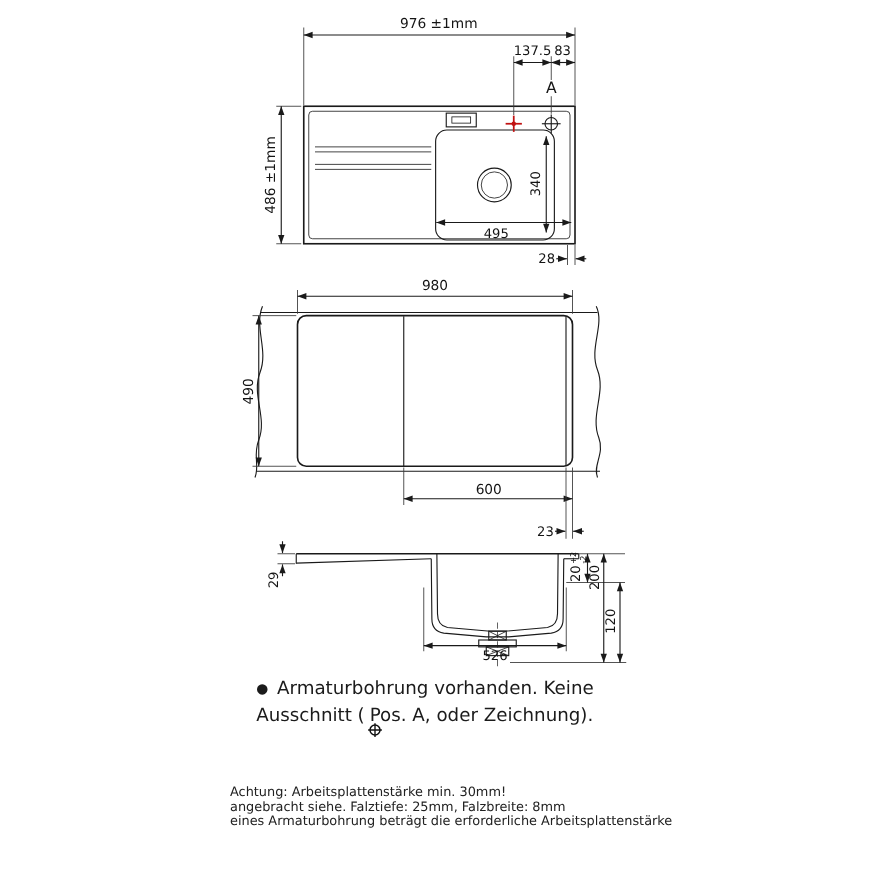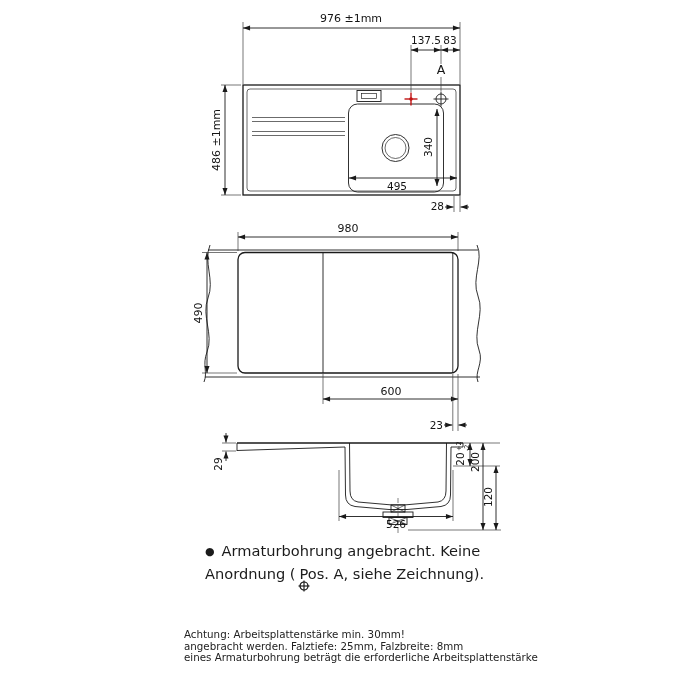--- a/index.html
+++ b/index.html
@@ -210,30 +210,30 @@
       <line class="ext" x1="453" y1="470" x2="453" y2="521"></line>
       <line class="dim" x1="339" y1="516.5" x2="453" y2="516.5" marker-start="url(#ar)" marker-end="url(#ar)"></line>
       <text class="dt" x="396" y="528" text-anchor="middle">526</text>
     </g>
   </g>
 </svg>
 
 <div class="main-note">
   <div class="mn-row">
     <span class="bullet">●</span>
-    <span>Armaturbohrung angebracht. Keine</span>
+    <span>Armaturbohrung vorhanden. Keine</span>
   </div>
   <div>
-    <span>Anordnung (</span><span class="pos-ic"><svg width="12" height="12" viewBox="0 0 12 12">
+    <span>Ausschnitt (</span><span class="pos-ic"><svg width="12" height="12" viewBox="0 0 12 12">
             <circle cx="6" cy="6" r="4" fill="none" stroke="#111" stroke-width="1.2"></circle>
             <line x1="0.5" y1="6" x2="11.5" y2="6" stroke="#111" stroke-width="1.1"></line>
             <line x1="6" y1="0.5" x2="6" y2="11.5" stroke="#111" stroke-width="1.1"></line>
-          </svg></span><span>Pos. A, siehe Zeichnung).</span>
+          </svg></span><span>Pos. A, oder Zeichnung).</span>
   </div>
 </div>
 
 <div class="small-note">
   <div>Achtung: Arbeitsplattenstärke min. 30mm!</div>
-  <div>angebracht werden. Falztiefe: 25mm, Falzbreite: 8mm</div>
+  <div>angebracht siehe. Falztiefe: 25mm, Falzbreite: 8mm</div>
   <div>eines Armaturbohrung beträgt die erforderliche Arbeitsplattenstärke</div>
 </div>
 
 </div>
 
 </body></html>

